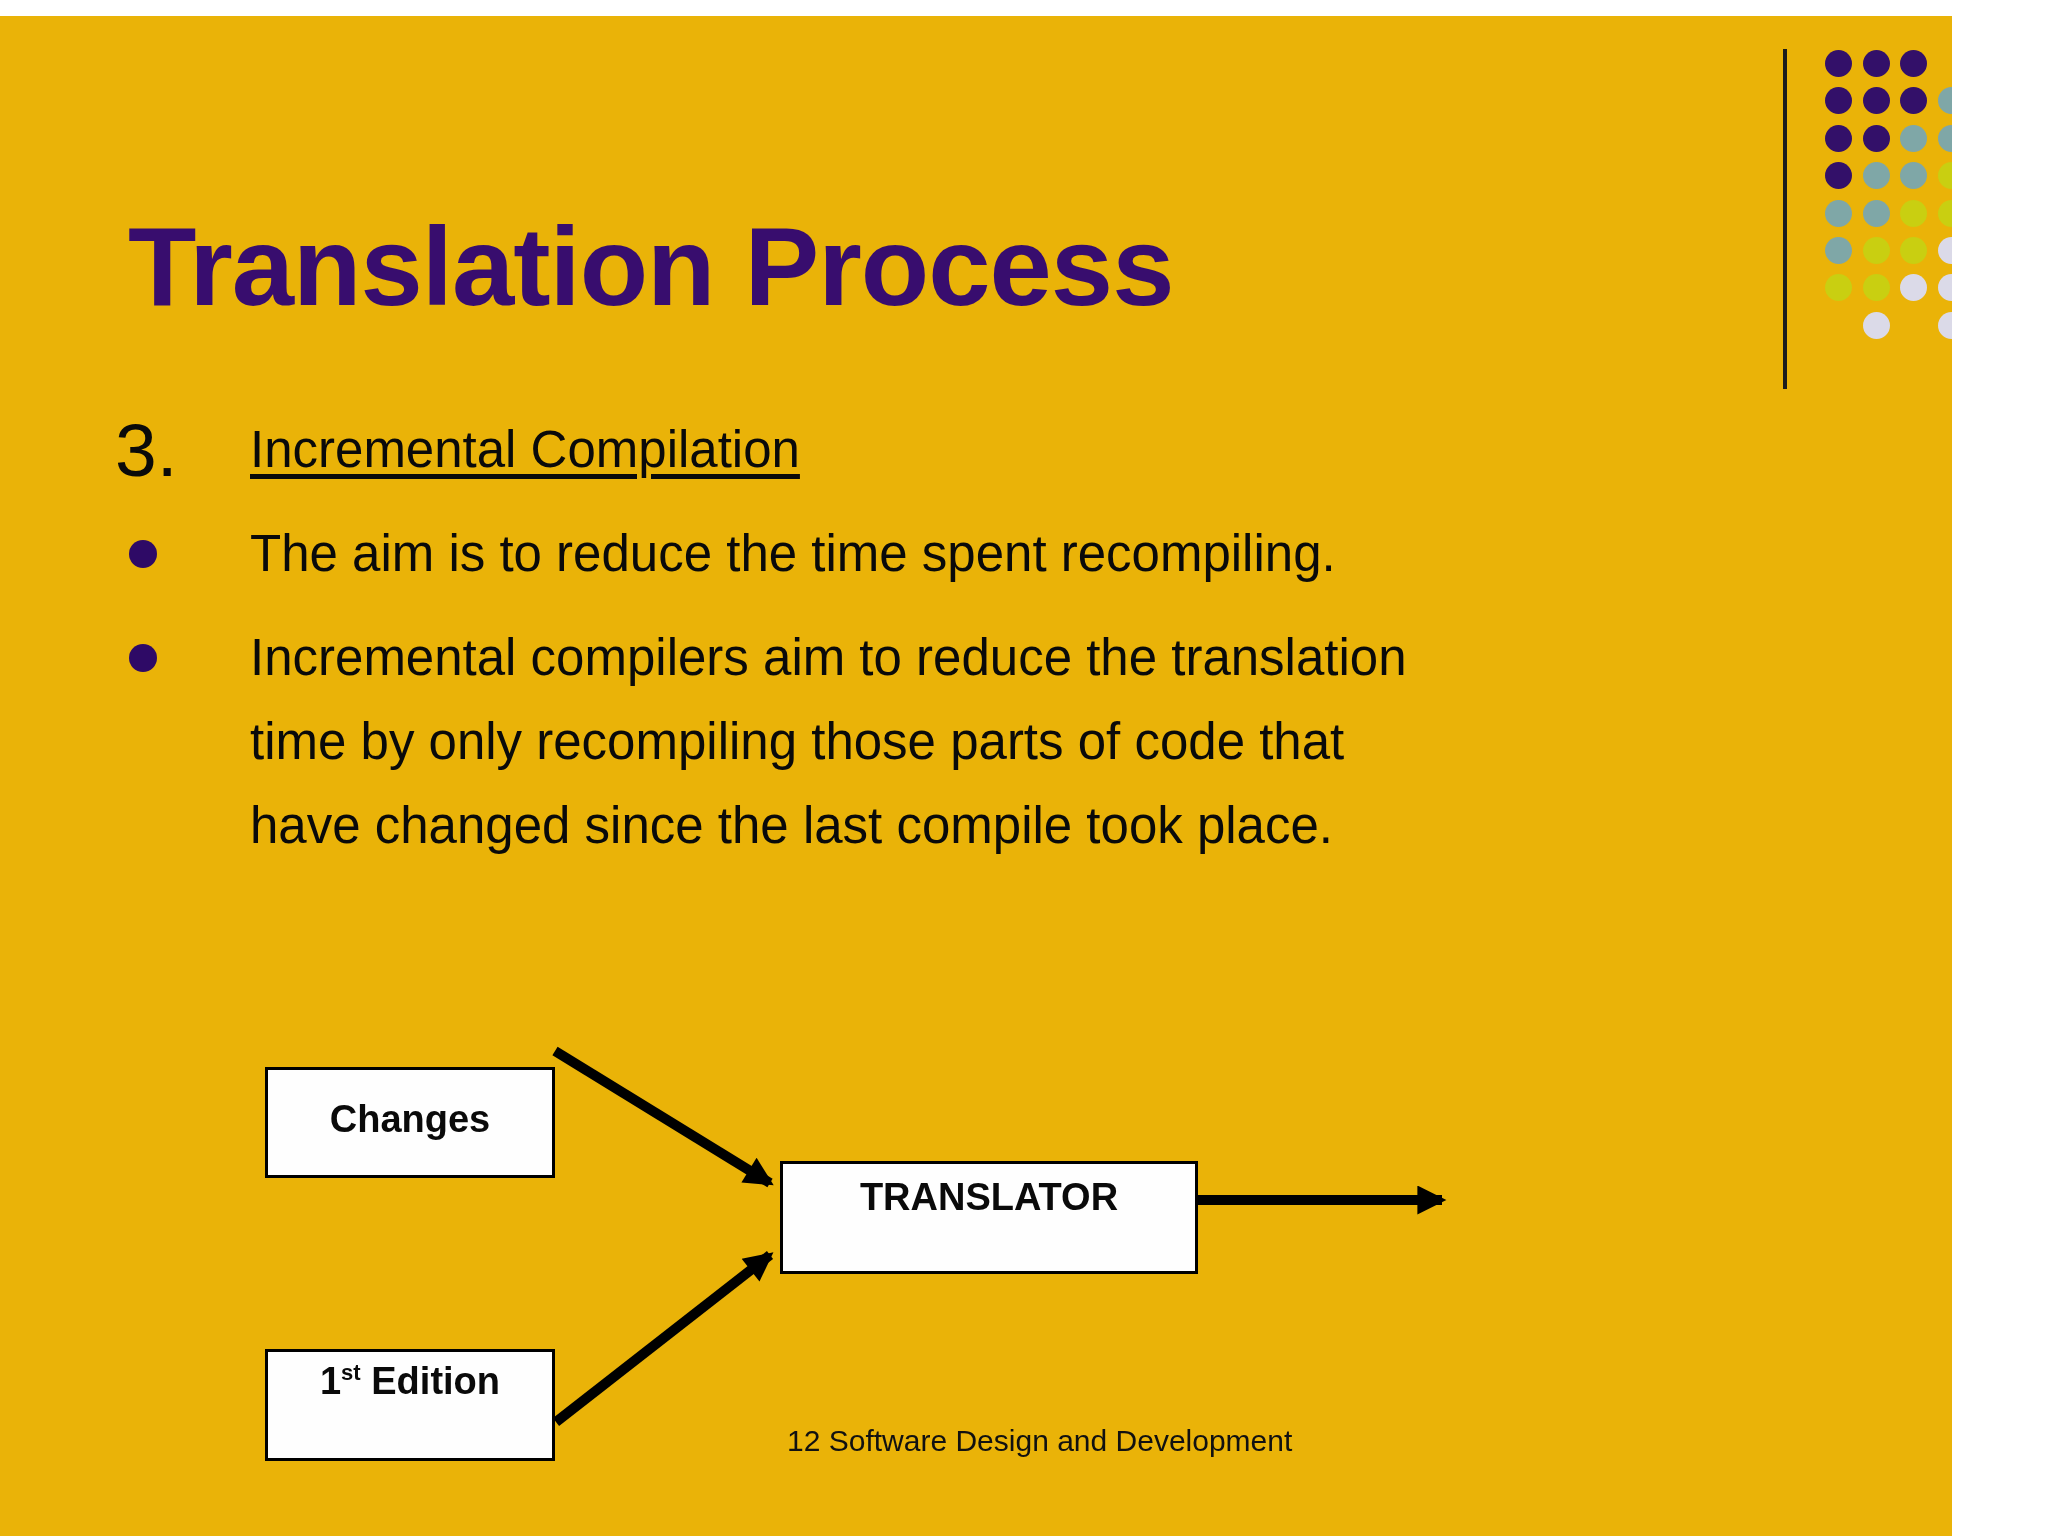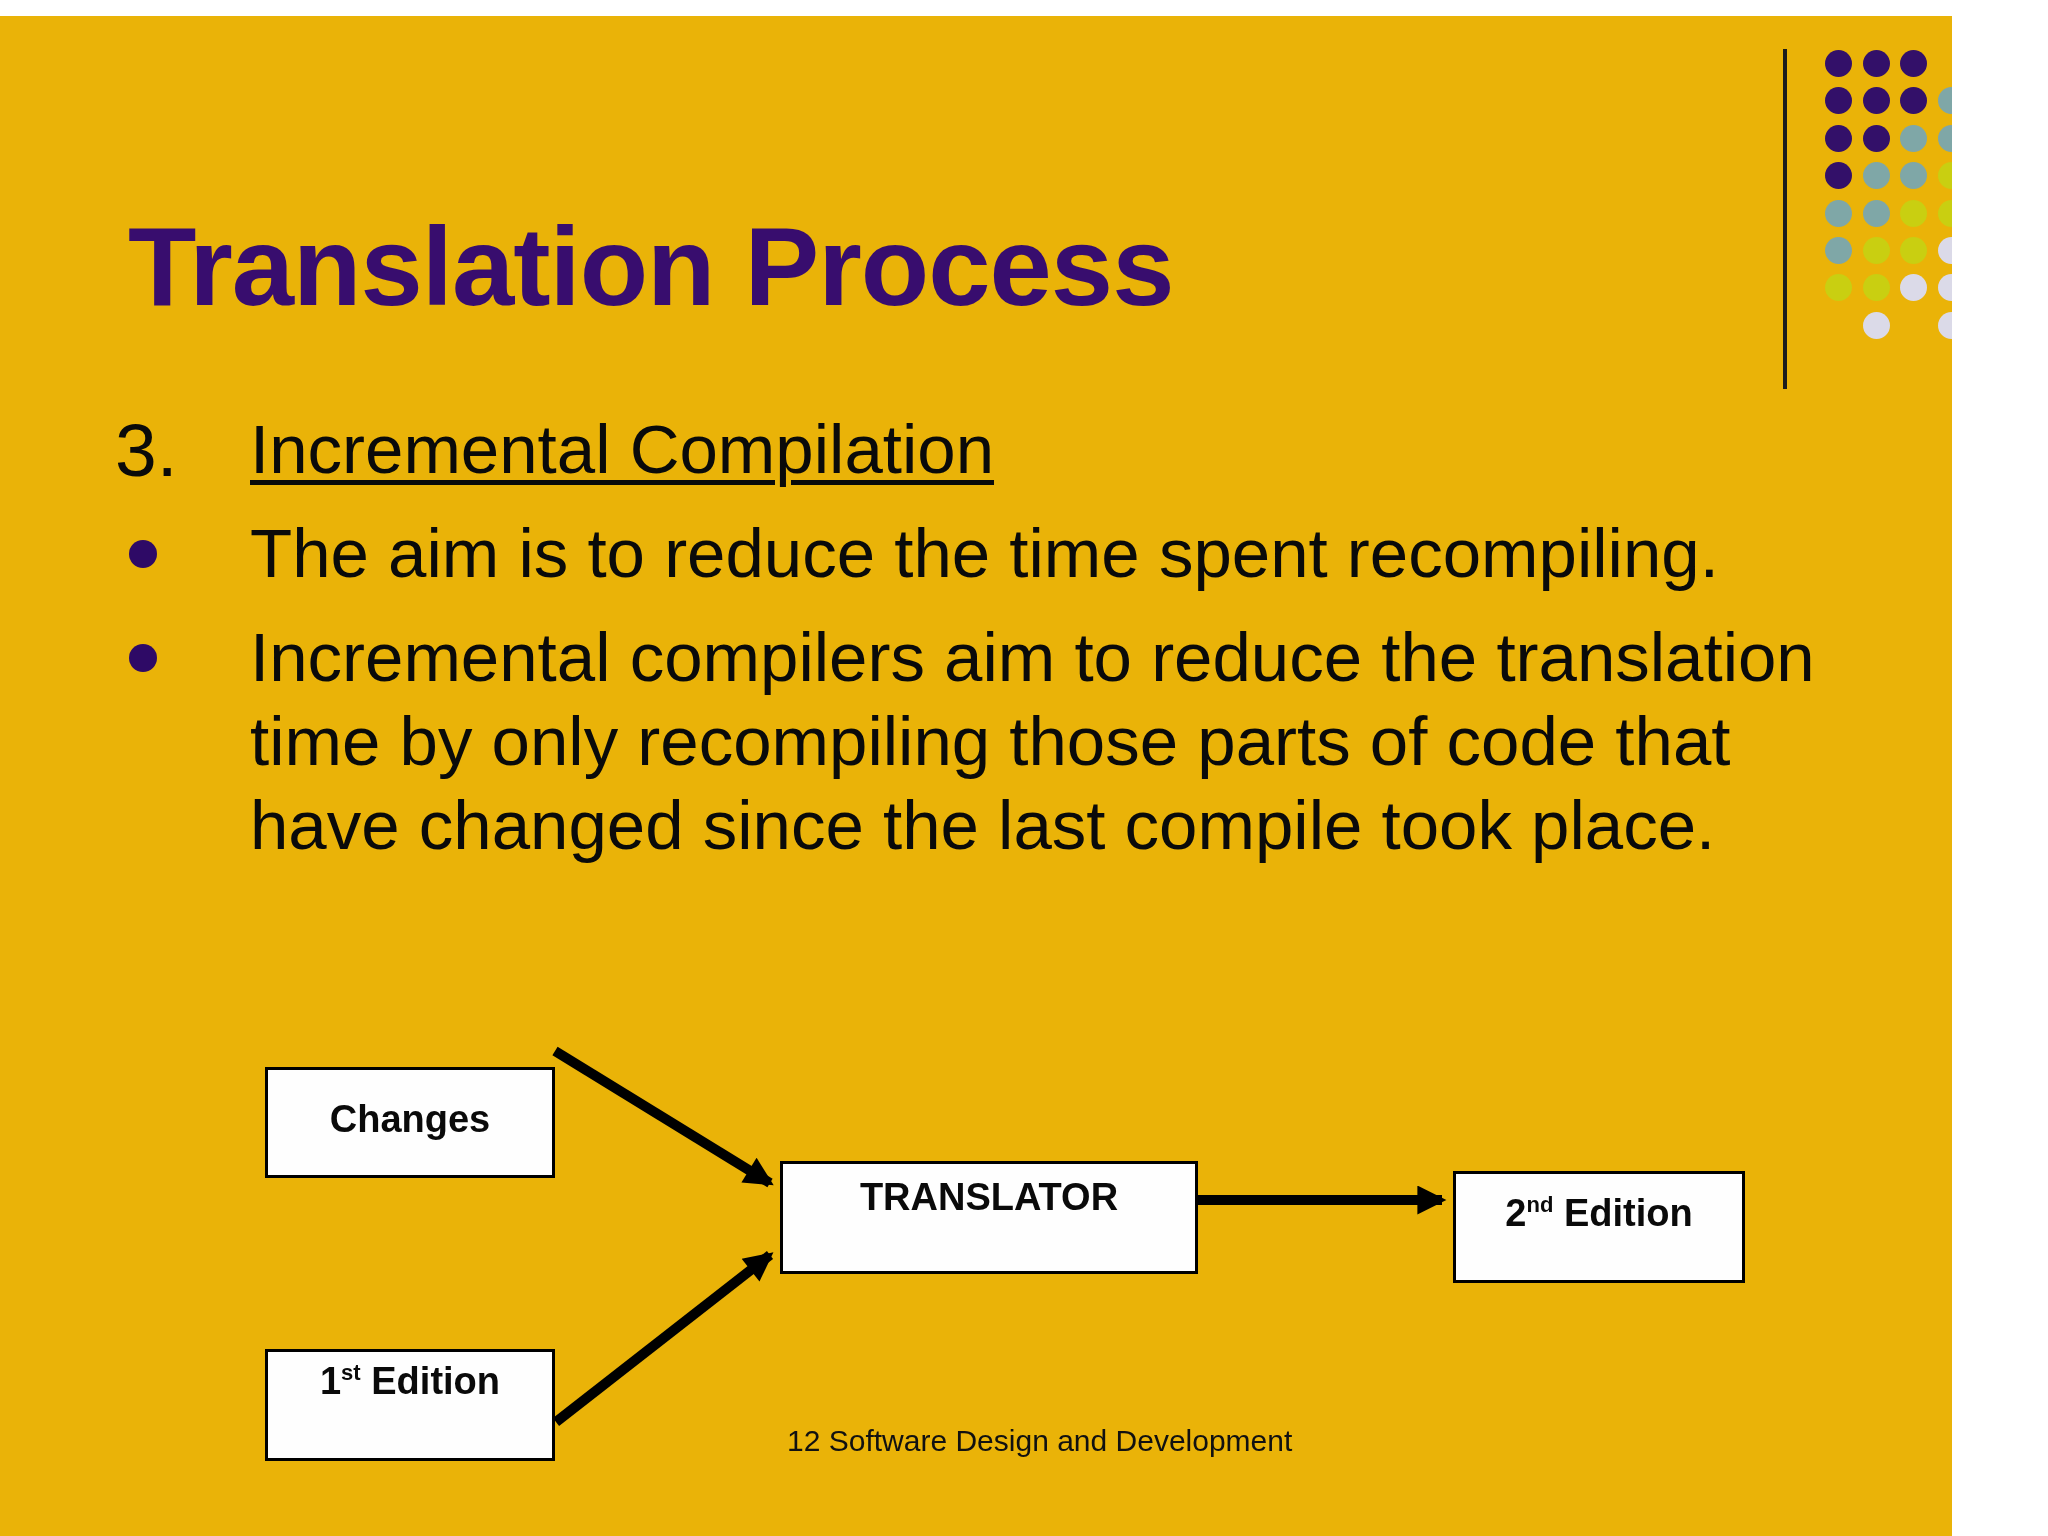--- a/index.html
+++ b/index.html
@@ -51,21 +51,21 @@
     line-height: 84px;
   }
   .li .bullet-disc {
     width: 28px; height: 28px;
     margin: 28px 0 0 14px;
     border-radius: 50%;
     background: var(--bullet-purple);
   }
   .li .text {
     flex: 1;
-    font-size: 69px;
+    font-size: 51px;
     line-height: 84px;
     white-space: pre-line;
   }
   .li .text.heading-underline {
     text-decoration: underline;
     text-decoration-thickness: 5px;
     text-underline-offset: 7px;
   }
 
   
@@ -183,23 +183,20 @@
   </svg>
 
   <div class="box box-changes">
     <span>Changes</span>
   </div>
 
   <div class="box box-translator">
     <span>TRANSLATOR</span>
   </div>
 
-  <div class="box box-second">
-    <span><span>2</span><sup>nd</sup><span> Edition</span></span>
-  </div>
 
   <div class="box box-first">
     <span><span>1</span><sup>st</sup><span> Edition</span></span>
   </div>
 
   <div class="footer">12 Software Design and Development</div>
 
 </div>
 
 </body></html>

